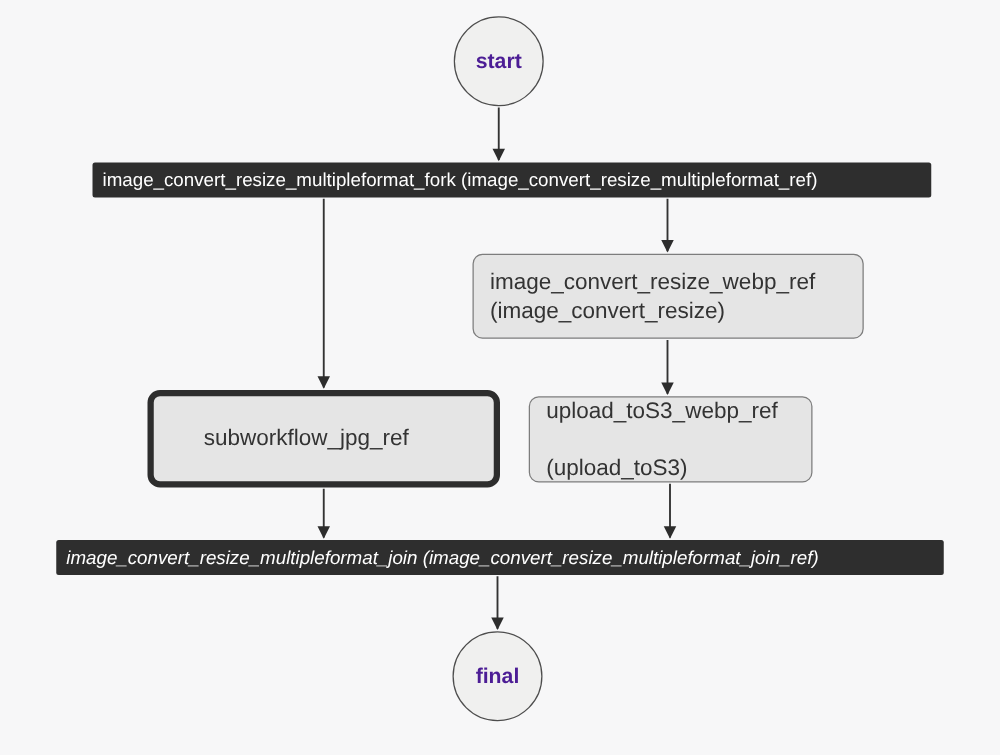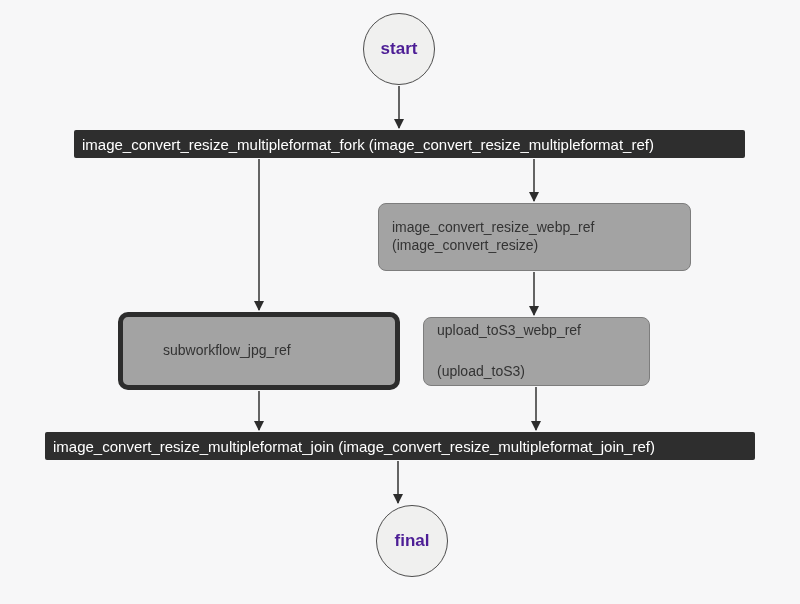--- a/index.html
+++ b/index.html
@@ -44,45 +44,45 @@
     color: #ffffff;
     height: 28px;
     display: flex;
     align-items: center;
     padding-left: 8px;
     font-size: 15px;
     border-radius: 2px;
     white-space: nowrap;
   }
   .task-node {
-    background: #a3a3a3;
+    background: #e5e5e5;
     border: 1px solid #7d7d7d;
     border-radius: 8px;
     display: flex;
     flex-direction: column;
     justify-content: center;
     padding-left: 13px;
-    font-size: 14px;
+    font-size: 18px;
     color: #333333;
     line-height: 1.28;
     white-space: nowrap;
   }
   .task-node.thick {
     border: 5px solid #2d2d2d;
     border-radius: 10px;
     padding-left: 40px;
   }
   
   #node-start   { left: 363px; top: 13px;  }
   #node-fork    { left: 62px;  top: 130px; width: 671px; margin-left: 12px; }
   #node-webp    { left: 378px; top: 203px; width: 313px; height: 68px; }
   #node-sub     { left: 118px; top: 312px; width: 282px; height: 78px; }
   #node-upload  { left: 423px; top: 317px; width: 227px; height: 69px; gap: 23px; }
-  #node-join    { left: 45px;  top: 432px; width: 710px; }
-  #node-final   { left: 376px; top: 505px; }
+  #node-join    { left: 45px;  top: 432px; width: 710px; font-style: italic; }
+  #node-final   { left: 362px; top: 505px; }
 </style>
 </head>
 <body>
 
 <div class="canvas">
 
   <svg class="edges" width="800" height="604" viewBox="0 0 800 604">
     <defs>
       <marker id="arrow" viewBox="0 0 12 12" refX="10" refY="6" markerWidth="12" markerHeight="12" markerUnits="userSpaceOnUse" orient="auto">
         <path d="M1,1 L11,6 L1,11 Z" fill="#2d2d2d"></path>

